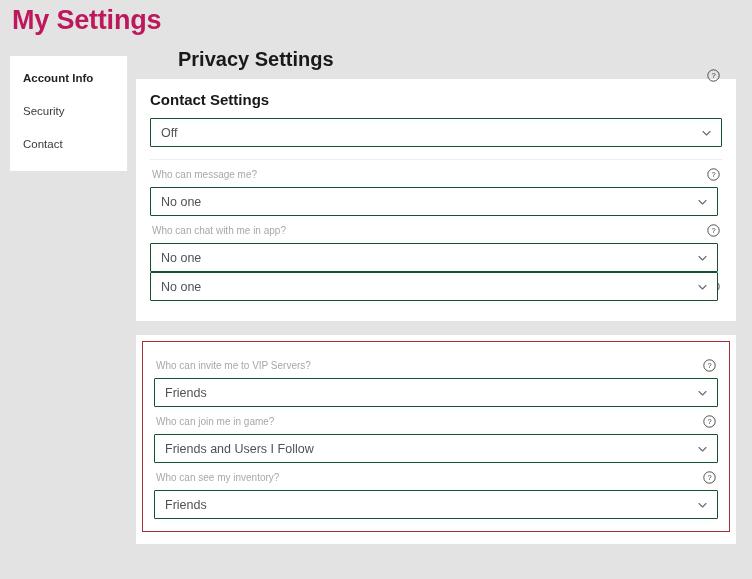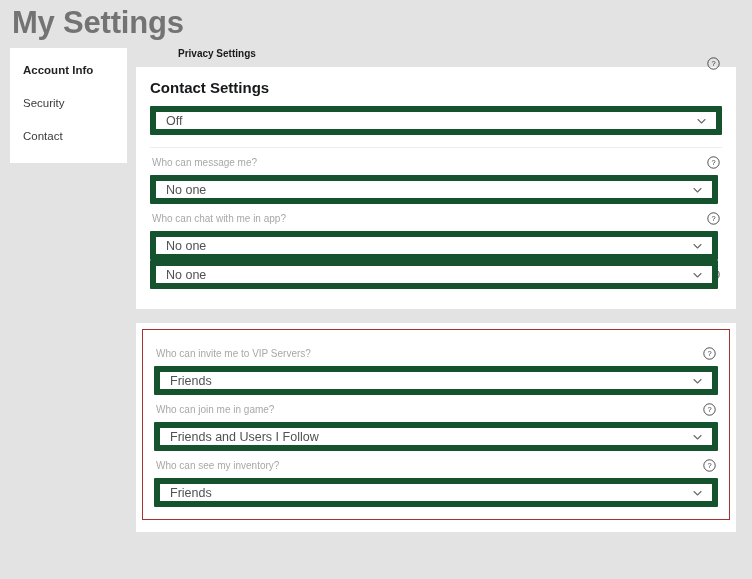--- a/index.html
+++ b/index.html
@@ -13,31 +13,31 @@
     font-family: "Liberation Sans", sans-serif;
     overflow: hidden;
     position: relative;
   }
 
   
   .page-title {
     position: absolute;
     left: 12px;
     top: 5px;
-    font-size: 31px;
+    font-size: 27px;
     font-weight: bold;
-    color: #737373;
+    color: #be185d;
     letter-spacing: -0.2px;
   }
 
   
   .sidebar {
     position: absolute;
     left: 10px;
-    top: 48px;
+    top: 56px;
     width: 117px;
     background: #ffffff;
     padding: 6px 0 10px 0;
   }
   .sidebar-item {
     position: relative;
     height: 33px;
     line-height: 33px;
     padding-left: 13px;
     font-size: 11.5px;
@@ -60,21 +60,21 @@
   }
 
   
   .main {
     position: absolute;
     left: 136px;
     top: 48px;
     width: 616px;
   }
   .section-title {
-    font-size: 10px;
+    font-size: 20px;
     font-weight: bold;
     color: #191919;
     margin: 0 0 8px 2px;
     padding-left: 40px;
   }
 
   
   .card {
     background: #ffffff;
     padding: 12px 14px 14px 14px;
@@ -117,21 +117,21 @@
     height: 13px;
     cursor: pointer;
   }
   .help-icon.heading-help {
     top: -23px;
   }
 
   .select {
     position: relative;
     height: 29px;
-    border: 6px solid #14532d;
+    border: 1px solid #14532d;
     background: #ffffff;
     box-sizing: border-box;
     display: flex;
     align-items: center;
     padding: 0 10px;
     font-size: 12.5px;
     color: #4f5254;
     cursor: pointer;
     border-radius: 1px;
   }

